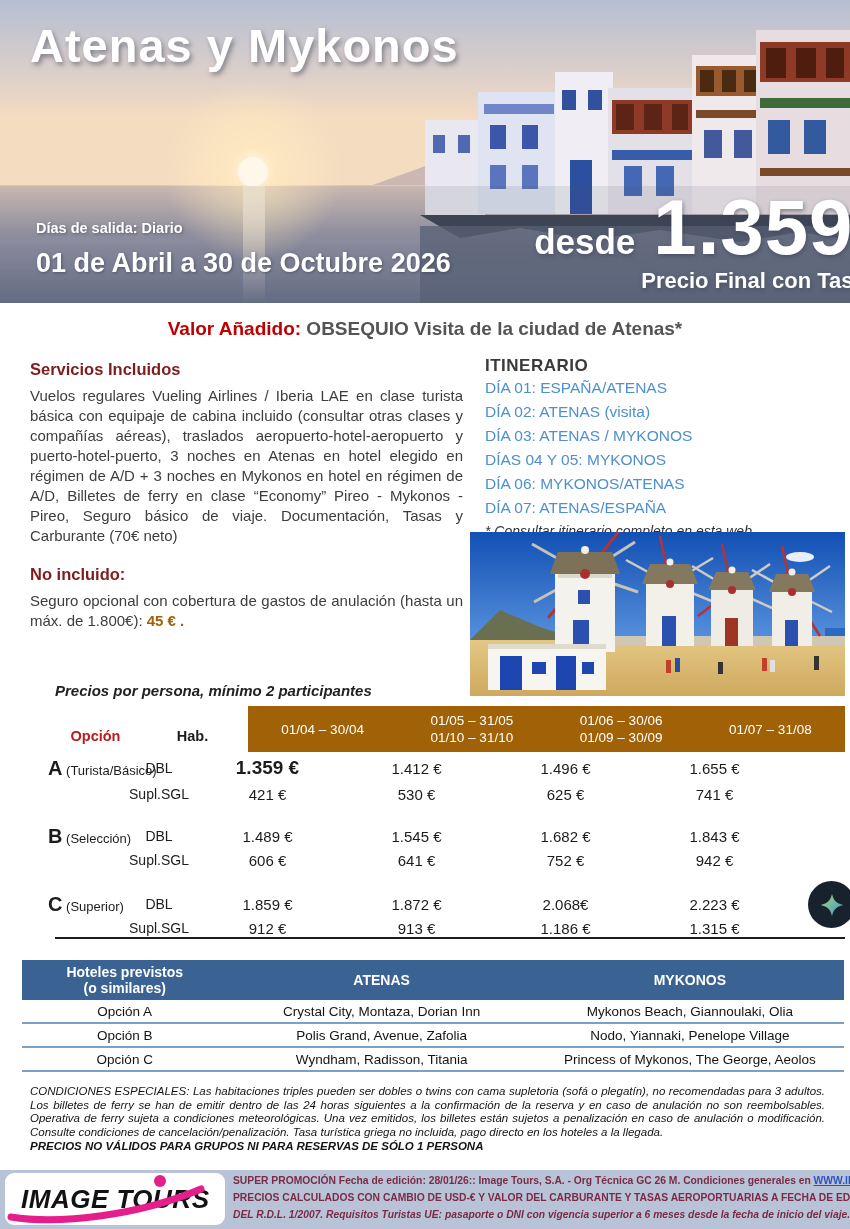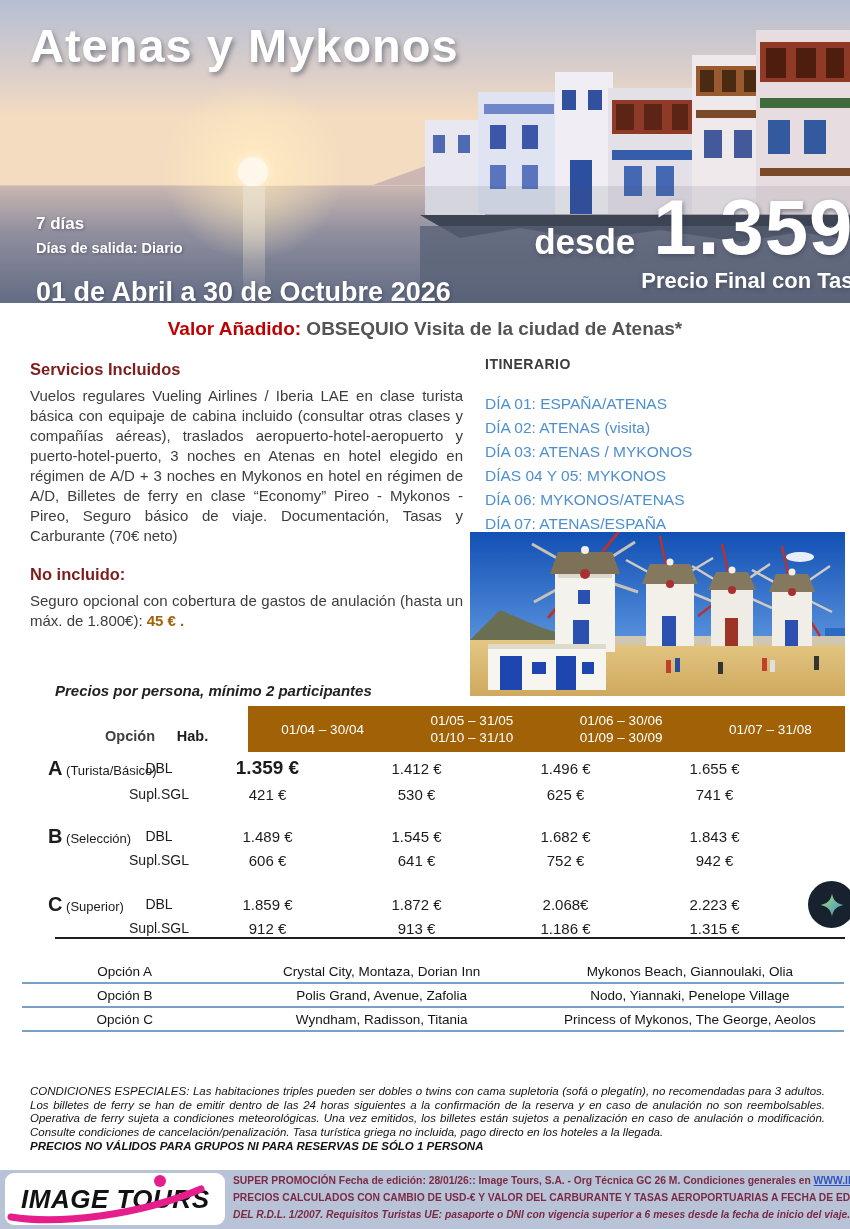--- a/index.html
+++ b/index.html
@@ -6,52 +6,52 @@
   #page{position:relative;width:850px;height:1229px;background:#fff;overflow:hidden;
         font-family:"Liberation Sans", sans-serif;color:#3f3f3f;}
   
   .hero{position:absolute;left:0;top:0;width:850px;height:303px;overflow:hidden;padding-left:36px;}
   .hero svg{position:absolute;left:0;top:0;}
   .hero-title{position:absolute;left:30px;top:18px;font-size:47px;font-weight:bold;color:#fff;
               letter-spacing:1px;text-shadow:2px 3px 5px rgba(90,90,105,.65);}
   .hero-info{position:absolute;left:36px;top:214px;color:#fff;text-shadow:1px 1px 3px rgba(60,60,80,.6);}
   .hi-days{font-size:17px;font-weight:bold;}
   .hi-dep{font-size:14.5px;font-weight:bold;margin-top:6px;}
-  .hi-dates{font-size:27px;font-weight:bold;margin-top:21px;}
+  .hi-dates{font-size:27px;font-weight:bold;margin-top:12px;}
   .hero-price{position:absolute;right:8px;top:192px;text-align:right;color:#fff;
               text-shadow:1px 2px 4px rgba(60,60,80,.55);}
   .hp-row{display:flex;align-items:baseline;justify-content:flex-end;}
   .hp-desde{font-size:35px;font-weight:bold;margin-right:18px;}
   .hp-num{font-size:78px;font-weight:bold;line-height:.9;letter-spacing:1px;}
   .hp-eur{font-size:44px;font-weight:bold;}
   .hp-note{font-size:22px;font-weight:bold;margin-top:4px;}
   
   .valor{position:absolute;left:0;top:318px;width:850px;text-align:center;font-size:19px;font-weight:bold;}
   .valor .red{color:#c00000;}
   .valor .gray{color:#545454;}
   
   .services{position:absolute;left:30px;top:360px;width:433px;}
   .blue-h{color:#7f1d1d;font-size:16.5px;font-weight:bold;margin:0 0 7px 0;}
   .serv-body{font-size:15px;line-height:20px;text-align:justify;color:#3d3d3d;}
   .noinc{margin-top:19px;}
   .bold{font-weight:bold;color:#a16207;}
   
   .itinerary{position:absolute;left:485px;top:356px;width:350px;}
-  .itin-title{font-size:14px;font-weight:bold;color:#3a3a3a;letter-spacing:.5px;margin-bottom:20px;}
+  .itin-title{font-size:17px;font-weight:bold;color:#3a3a3a;letter-spacing:.5px;margin-bottom:0;}
   .itin-day{font-size:15.5px;color:#4e8fd0;line-height:24px;}
   .itin-note{font-size:14px;font-style:italic;color:#333;line-height:22px;}
   
   .windmills{position:absolute;left:470px;top:532px;width:375px;height:164px;}
   
   .ptable-intro{position:absolute;left:55px;top:682px;font-size:15px;font-style:italic;font-weight:bold;color:#222;}
   .season-band{position:absolute;left:248px;top:706px;width:597px;height:46px;background:#a16207;
                display:flex;align-items:center;}
   .season-cell{flex:1;text-align:center;color:#fff;font-size:13.5px;line-height:17px;}
   .plabels{position:absolute;left:0px;top:728px;width:248px;display:flex;}
-  .plab-opt{width:155px;text-align:right;padding-left:36px;box-sizing:border-box;font-weight:bold;font-size:14.5px;color:#404040;}
+  .plab-opt{width:155px;text-align:center;padding-left:36px;box-sizing:border-box;font-weight:bold;font-size:14.5px;color:#b91c1c;}
   .plab-hab{width:75px;text-align:center;font-weight:bold;font-size:14.5px;color:#1c1c1c;}
   .prow{position:absolute;left:0;width:845px;height:24px;display:flex;align-items:center;}
   .p-opt{width:125px;padding-left:48px;box-sizing:border-box;white-space:nowrap;color:#1c1c1c;}
   .p-opt .letter{font-size:20px;font-weight:bold;}
   .p-opt .cat{font-size:13px;}
   .p-hab{width:68px;text-align:center;font-size:14px;color:#1c1c1c;}
   .p-cell{width:149px;text-align:center;font-size:15px;color:#1c1c1c;}
   .p-cell.big{font-size:19px;font-weight:bold;}
   .table-endline{position:absolute;left:55px;top:937px;width:790px;height:0;border-top:2px solid #1d1d1d;}
   
@@ -151,21 +151,20 @@
         <rect x="768" y="120" width="22" height="34" fill="#335a9e"></rect>
           <rect x="804" y="120" width="22" height="34" fill="#335a9e"></rect>
         <rect x="760" y="168" width="90" height="8" fill="#7a4a28"></rect>
       </g>
       <polygon points="420,215 850,215 850,240 800,232 740,242 660,230 590,240 520,228 460,238" fill="#3c4252"></polygon>
       <rect x="420" y="226" width="430" height="77" fill="#5a6378" opacity="0.75"></rect>
       <rect x="0" y="186" width="850" height="117" fill="#4a5064" opacity="0.12"></rect>
     </svg>
     <div class="hero-title">Atenas y Mykonos</div>
     <div class="hero-info">
-      <div class="hi-days">7 días</div>
       <div class="hi-dep">Días de salida: Diario</div>
       <div class="hi-dates">01 de Abril a 30 de Octubre 2026</div>
     </div>
     <div class="hero-price">
       <div class="hp-row">
         <span class="hp-desde">desde</span>
         <span class="hp-num">1.359</span>
         <span class="hp-eur">€</span>
       </div>
       <div class="hp-note">Precio Final con Tasas</div>
@@ -372,20 +371,28 @@
         <linearGradient id="spark" x1="0" y1="0" x2="1" y2="1">
           <stop offset="0" stop-color="#a8dc6e"></stop>
             <stop offset="1" stop-color="#3f8fd6"></stop>
         </linearGradient>
       </defs>
       <path d="M24 6 C26.5 17 31 21.5 42 24 C31 26.5 26.5 31 24 42 C21.5 31 17 26.5 6 24 C17 21.5 21.5 17 24 6 Z" fill="url(#spark)"></path>
     </svg>
   </div>
 
   <div class="hotels">
+    <div class="h-head">
+      <div class="h-c1">
+        <div>Hoteles previstos</div>
+        <div>(o similares)</div>
+      </div>
+      <div class="h-c2">ATENAS</div>
+      <div class="h-c3">MYKONOS</div>
+    </div>
     <div class="h-row">
       <div class="h-c1">Opción A</div>
       <div class="h-c2">Crystal City, Montaza, Dorian Inn</div>
       <div class="h-c3">Mykonos Beach, Giannoulaki, Olia</div>
     </div>
     <div class="h-row">
       <div class="h-c1">Opción B</div>
       <div class="h-c2">Polis Grand, Avenue, Zafolia</div>
       <div class="h-c3">Nodo, Yiannaki, Penelope Village</div>
     </div>

